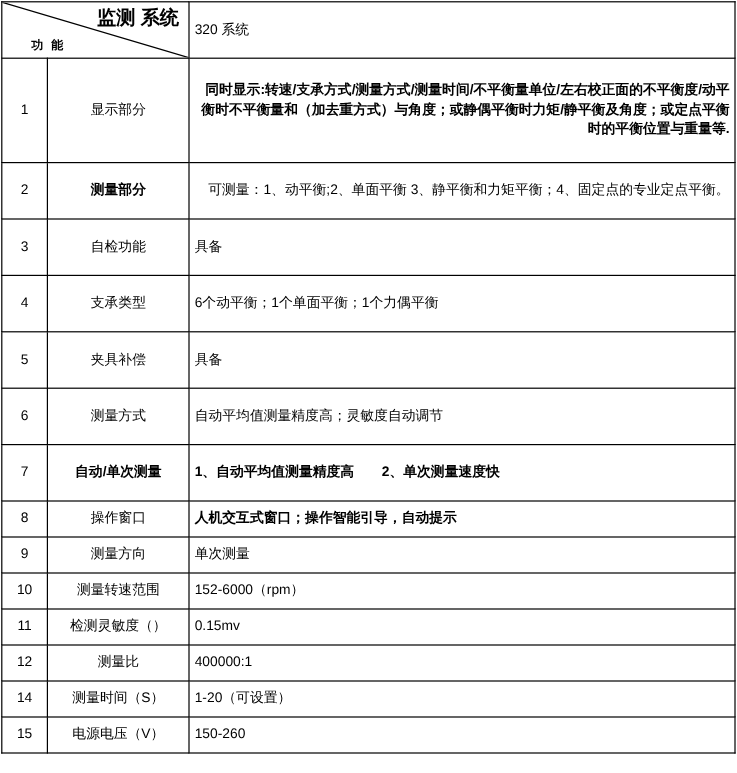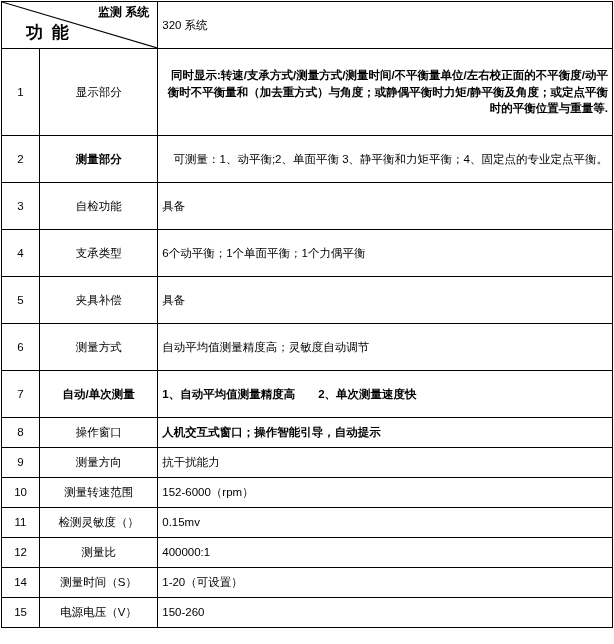--- a/index.html
+++ b/index.html
@@ -56,28 +56,28 @@
   td.hdr-split .diag {
     position: absolute;
     left: 0; top: 0;
     width: 100%;
     height: 100%;
   }
   td.hdr-split .lbl-a {
     position: absolute;
     right: 8px;
     top: 2px;
-    font-size: 12px;
+    font-size: 16px;
     font-weight: bold;
   }
   td.hdr-split .lbl-b {
     position: absolute;
     left: 24px;
     bottom: 2px;
-    font-size: 17px;
+    font-size: 10px;
     font-weight: bold;
     letter-spacing: 2px;
   }
   td.hdr-title {
     text-align: left;
     font-weight: normal;
     font-size: 13px;
   }
   .row-tall td { height: 82px; }
   .row-mid td  { height: 42px; }
@@ -144,21 +144,21 @@
         <td class="val bold">1、自动平均值测量精度高　　2、单次测量速度快</td>
       </tr>
       <tr class="row-std">
         <td class="idx">8</td>
         <td class="fn">操作窗口</td>
         <td class="val bold">人机交互式窗口；操作智能引导，自动提示</td>
       </tr>
       <tr class="row-std">
         <td class="idx">9</td>
         <td class="fn">测量方向</td>
-        <td class="val">抗干扰能力</td>
+        <td class="val">单次测量</td>
       </tr>
       <tr class="row-std">
         <td class="idx">10</td>
         <td class="fn">测量转速范围</td>
         <td class="val">152-6000（rpm）</td>
       </tr>
       <tr class="row-std">
         <td class="idx">11</td>
         <td class="fn">检测灵敏度（）</td>
         <td class="val">0.15mv</td>

